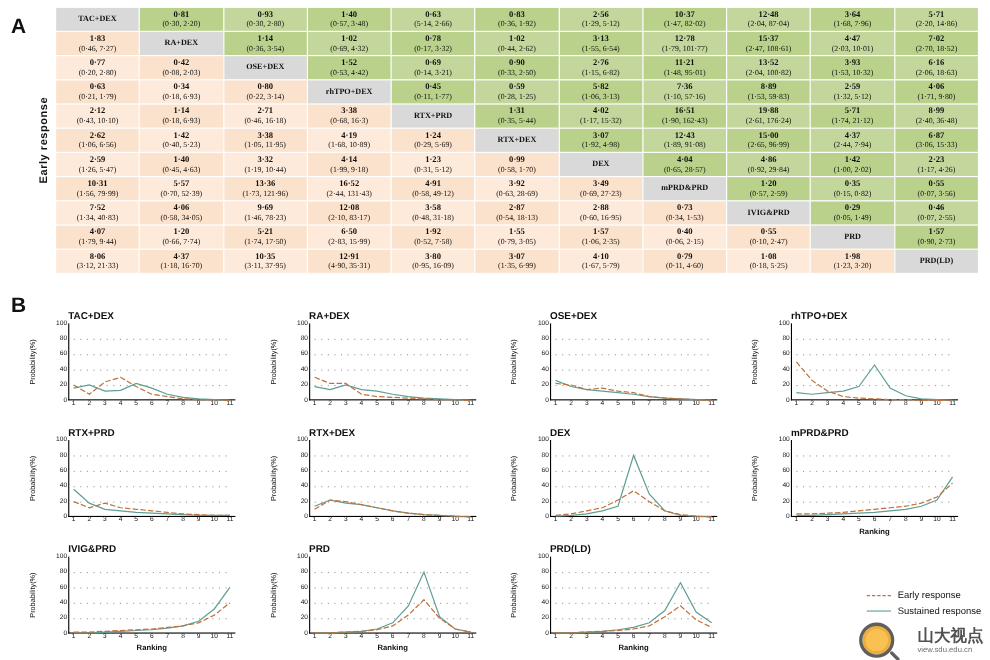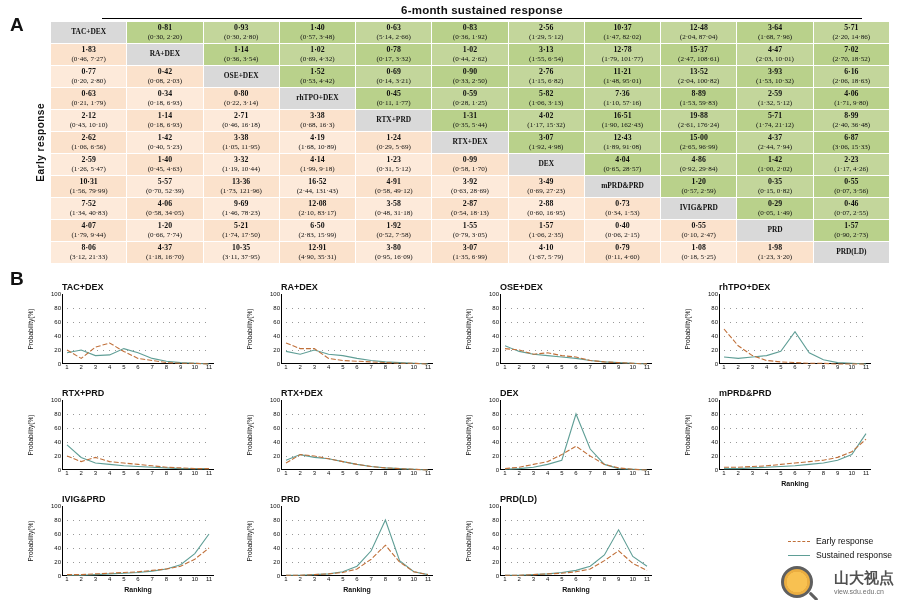--- a/index.html
+++ b/index.html
@@ -47,21 +47,20 @@
   #wm .wtxt{font-size:15px;color:#333;font-weight:bold;font-family:"Liberation Sans",sans-serif;}
   #wm .wsub{font-size:7px;color:#555;}
 </style>
 </head>
 <body>
 
 <div class="panel-letter" id="panelA-letter">A</div>
 <div class="panel-letter" id="panelB-letter">B</div>
 
 <div id="panelA">
-  <div id="topTitle">6-month sustained response</div>
   <div id="leagueWrap">
     <div id="earlyLabel">
         <span>Early response</span>
       </div>
     <table class="league">
         <tbody id="leagueBody">
           <tr>
             <td class="diag">TAC+DEX</td>
             <td class="green2">
               <span class="v">0·81</span>

